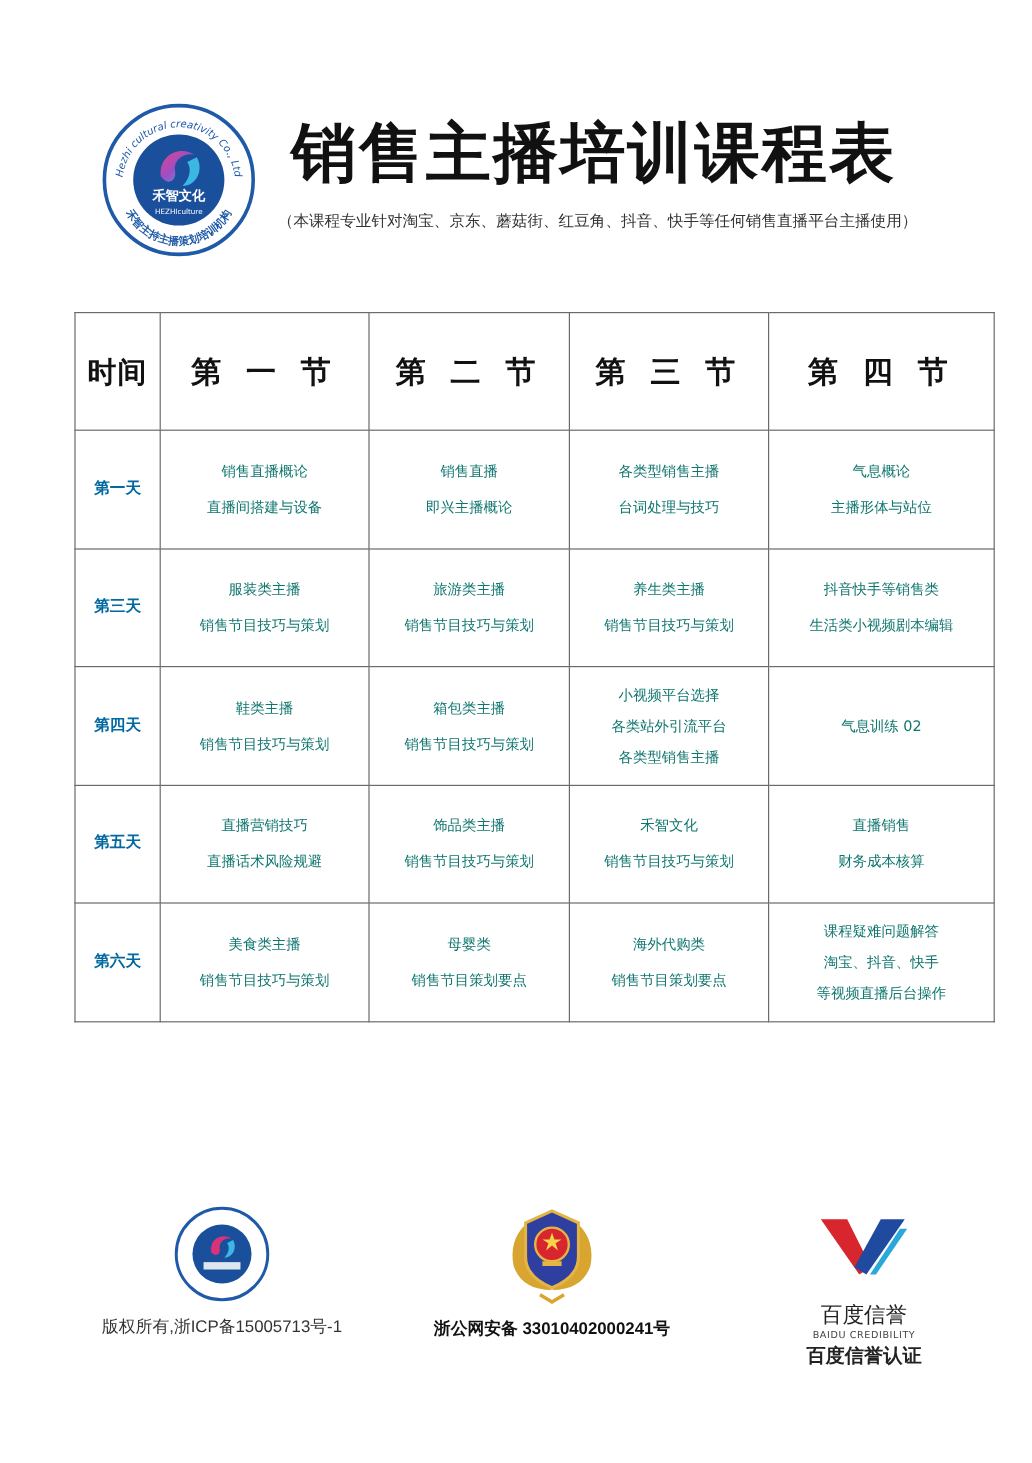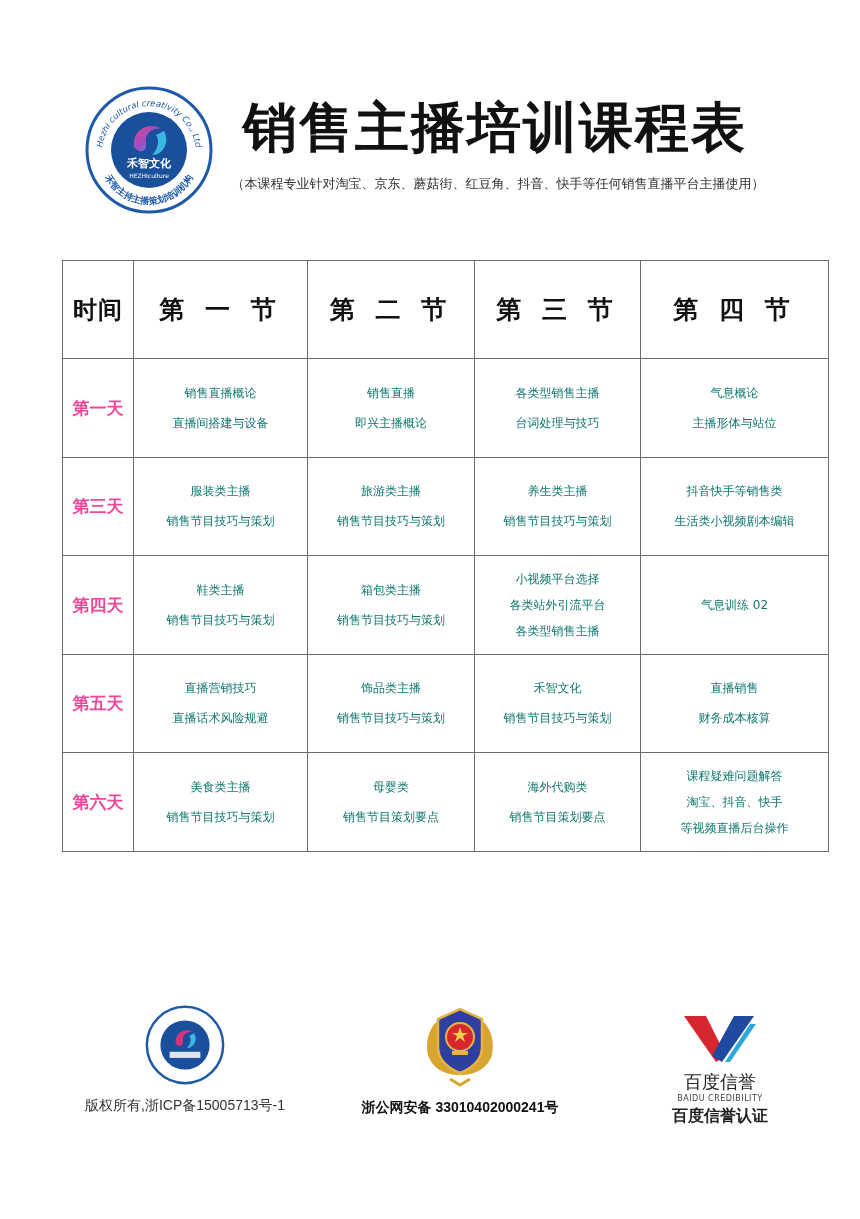--- a/index.html
+++ b/index.html
@@ -10,31 +10,31 @@
   .title { position: absolute; left: 230px; top: 92px; width: 530px; text-align: center;
            font-family: "DejaVu Serif", "Liberation Serif", serif; font-size: 54px; letter-spacing: 2px; color: #111; line-height: 70px; }
   .subtitle { position: absolute; left: 208px; top: 175px; width: 580px; text-align: center;
               font-family: "DejaVu Serif", "Liberation Serif", serif; font-size: 13px; color: #333; }
 
   table.schedule { position: absolute; left: 47px; top: 260px; width: 766px; border-collapse: collapse; table-layout: fixed; margin-left: 15px; }
   table.schedule td, table.schedule th { border: 1.4px solid #6b6b6b; text-align: center; vertical-align: middle; }
   table.schedule th { height: 98px; font-size: 25px; font-weight: bold; color: #111; letter-spacing: 6px; }
   table.schedule th.time-h { font-size: 24px; letter-spacing: 1px; }
   table.schedule td { height: 98.5px; font-size: 12px; color: #0f766e; line-height: 30px; }
-  table.schedule td.day { font-size: 17px; font-weight: bold; color: #ec4899; }
+  table.schedule td.day { font-size: 13px; font-weight: bold; color: #0369a1; }
   td.cell .line { display: block; white-space: nowrap; }
   td.cell.three .line { line-height: 26px; }
 
   .footer-item { position: absolute; text-align: center; }
   .f1 { left: 70px; top: 1005px; width: 230px; }
   .f2 { left: 340px; top: 1005px; width: 240px; }
   .f3 { left: 640px; top: 1010px; width: 160px; }
   .f-text { font-size: 14px; color: #333; white-space: nowrap; font-family: "Liberation Sans", sans-serif; }
   .f-text.bold { font-weight: bold; color: #111; }
-  .baidu-cn { font-size: 18px; color: #222; margin-top: 2px; }
+  .baidu-cn { font-size: 18px; color: #222; margin-top: 16px; }
   .baidu-en { font-size: 8px; color: #444; letter-spacing: 0.5px; }
   .baidu-cert { font-size: 16px; font-weight: bold; color: #222; margin-top: 3px; }
 </style>
 </head>
 <body>
 
 <div class="logo-top">
   <svg width="130" height="130" viewBox="0 0 130 130">
     <defs>
       <path id="ringTop" d="M 18 68 A 47 47 0 0 1 112 68"></path>

